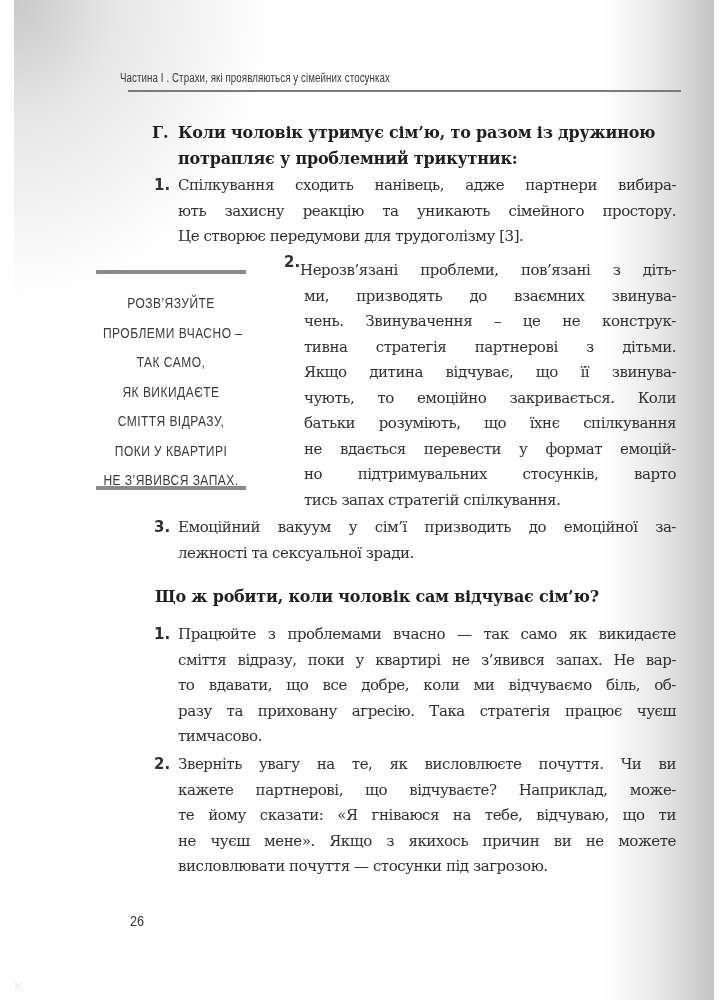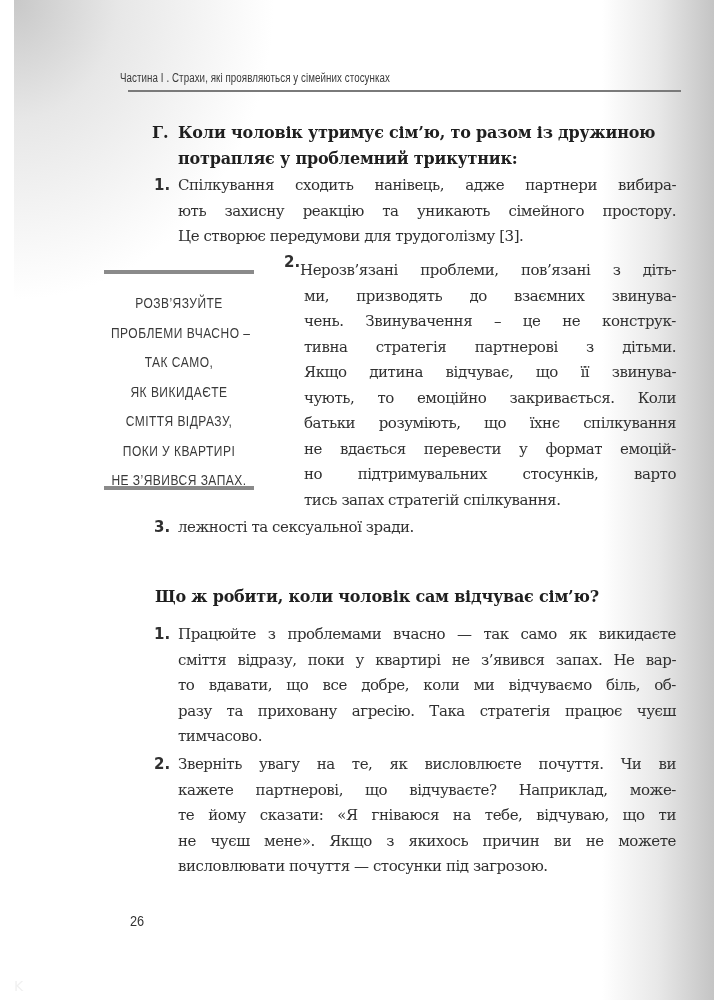--- a/index.html
+++ b/index.html
@@ -31,21 +31,21 @@
     .para .num { position: absolute; left: -24px; top: 0; font-weight: bold; font-family: "DejaVu Sans", sans-serif; letter-spacing: 0; }
     .para .ln { display: block; white-space: nowrap; text-align: justify; text-align-last: justify; }
     .para .ln.last { text-align-last: left; }
 
     .heading {
       font-weight: bold; color: #1f1f1f; font-size: 16px; letter-spacing: -0.2px;
     }
     .heading .ln { text-align-last: left; }
 
     .pullquote {
-      position: absolute; left: 82px; top: 270px; width: 150px; height: 220px; margin-left: 8px;
+      position: absolute; left: 82px; top: 270px; width: 150px; height: 220px;
     }
     .pq-rule { position: absolute; left: 0; width: 150px; height: 4px; background: #8a8a8a; }
     .pq-rule.top { top: 0; }
     .pq-rule.bottom { top: 216px; }
     .pq-text {
       position: absolute; left: -10px; top: 18px; width: 170px; text-align: center;
       font-family: "Liberation Sans", sans-serif; font-size: 15px; line-height: 29.5px; color: #3a3a3a;
       text-transform: uppercase;
     }
     .pq-text .ln { display: block; transform: scaleX(0.8); white-space: nowrap; letter-spacing: 0.6px; }
@@ -103,20 +103,21 @@
     <span class="ln">Якщо дитина відчуває, що її звинува-</span>
     <span class="ln">чують, то емоційно закривається. Коли</span>
     <span class="ln">батьки розуміють, що їхнє спілкування</span>
     <span class="ln">не вдається перевести у формат емоцій-</span>
     <span class="ln">но підтримувальних стосунків, варто</span>
     <span class="ln last">тись запах стратегій спілкування.</span>
   </div>
 
   <div class="para" style="left:164px; top:515px; width:498px;">
     <span class="num">3.</span>
+    <span class="ln">Емоційний вакуум у сім’ї призводить до емоційної за-</span>
     <span class="ln last">лежності та сексуальної зради.</span>
   </div>
 
   <div class="para heading" style="left:141px; top:584px; width:521px;">
     <span class="ln last">Що ж робити, коли чоловік сам відчуває сім’ю?</span>
   </div>
 
   <div class="para" style="left:164px; top:622px; width:498px;">
     <span class="num">1.</span>
     <span class="ln">Працюйте з проблемами вчасно — так само як викидаєте</span>

